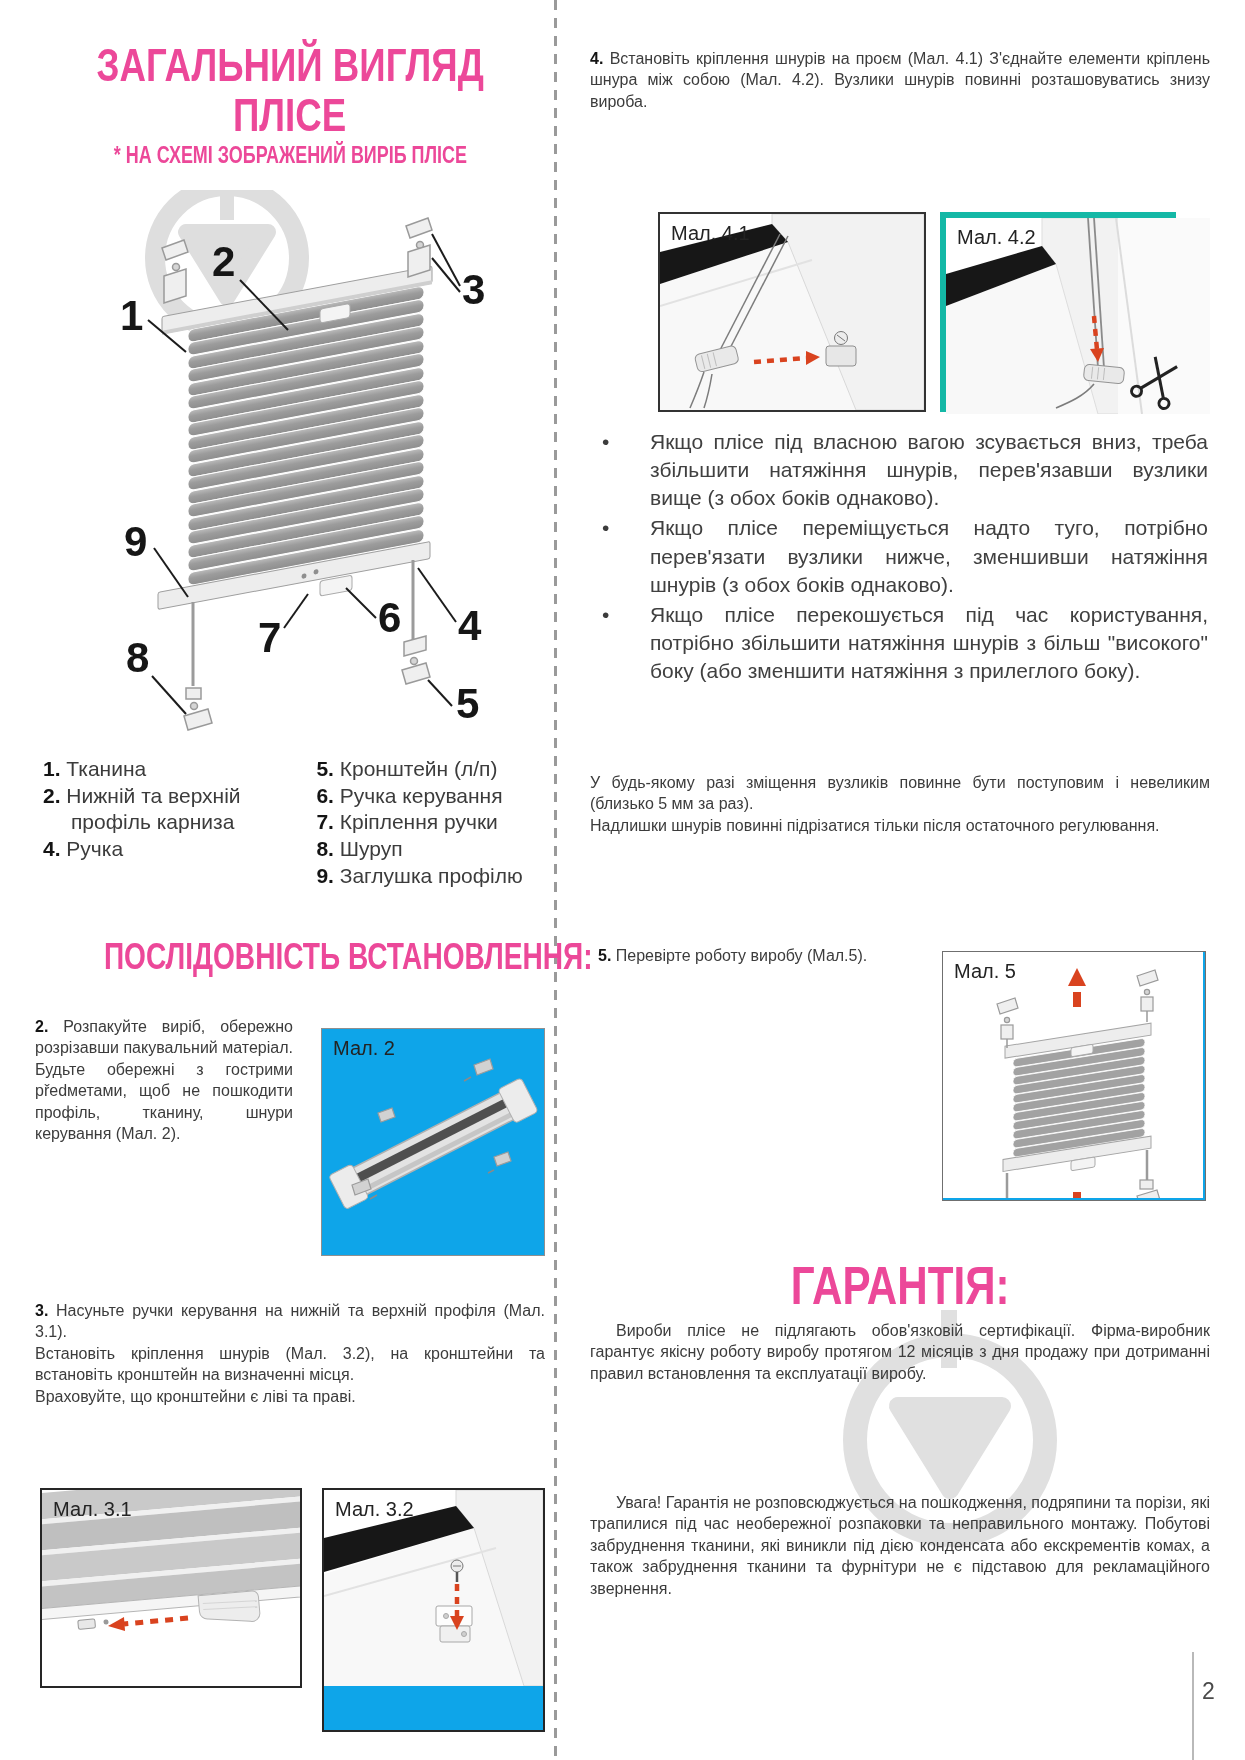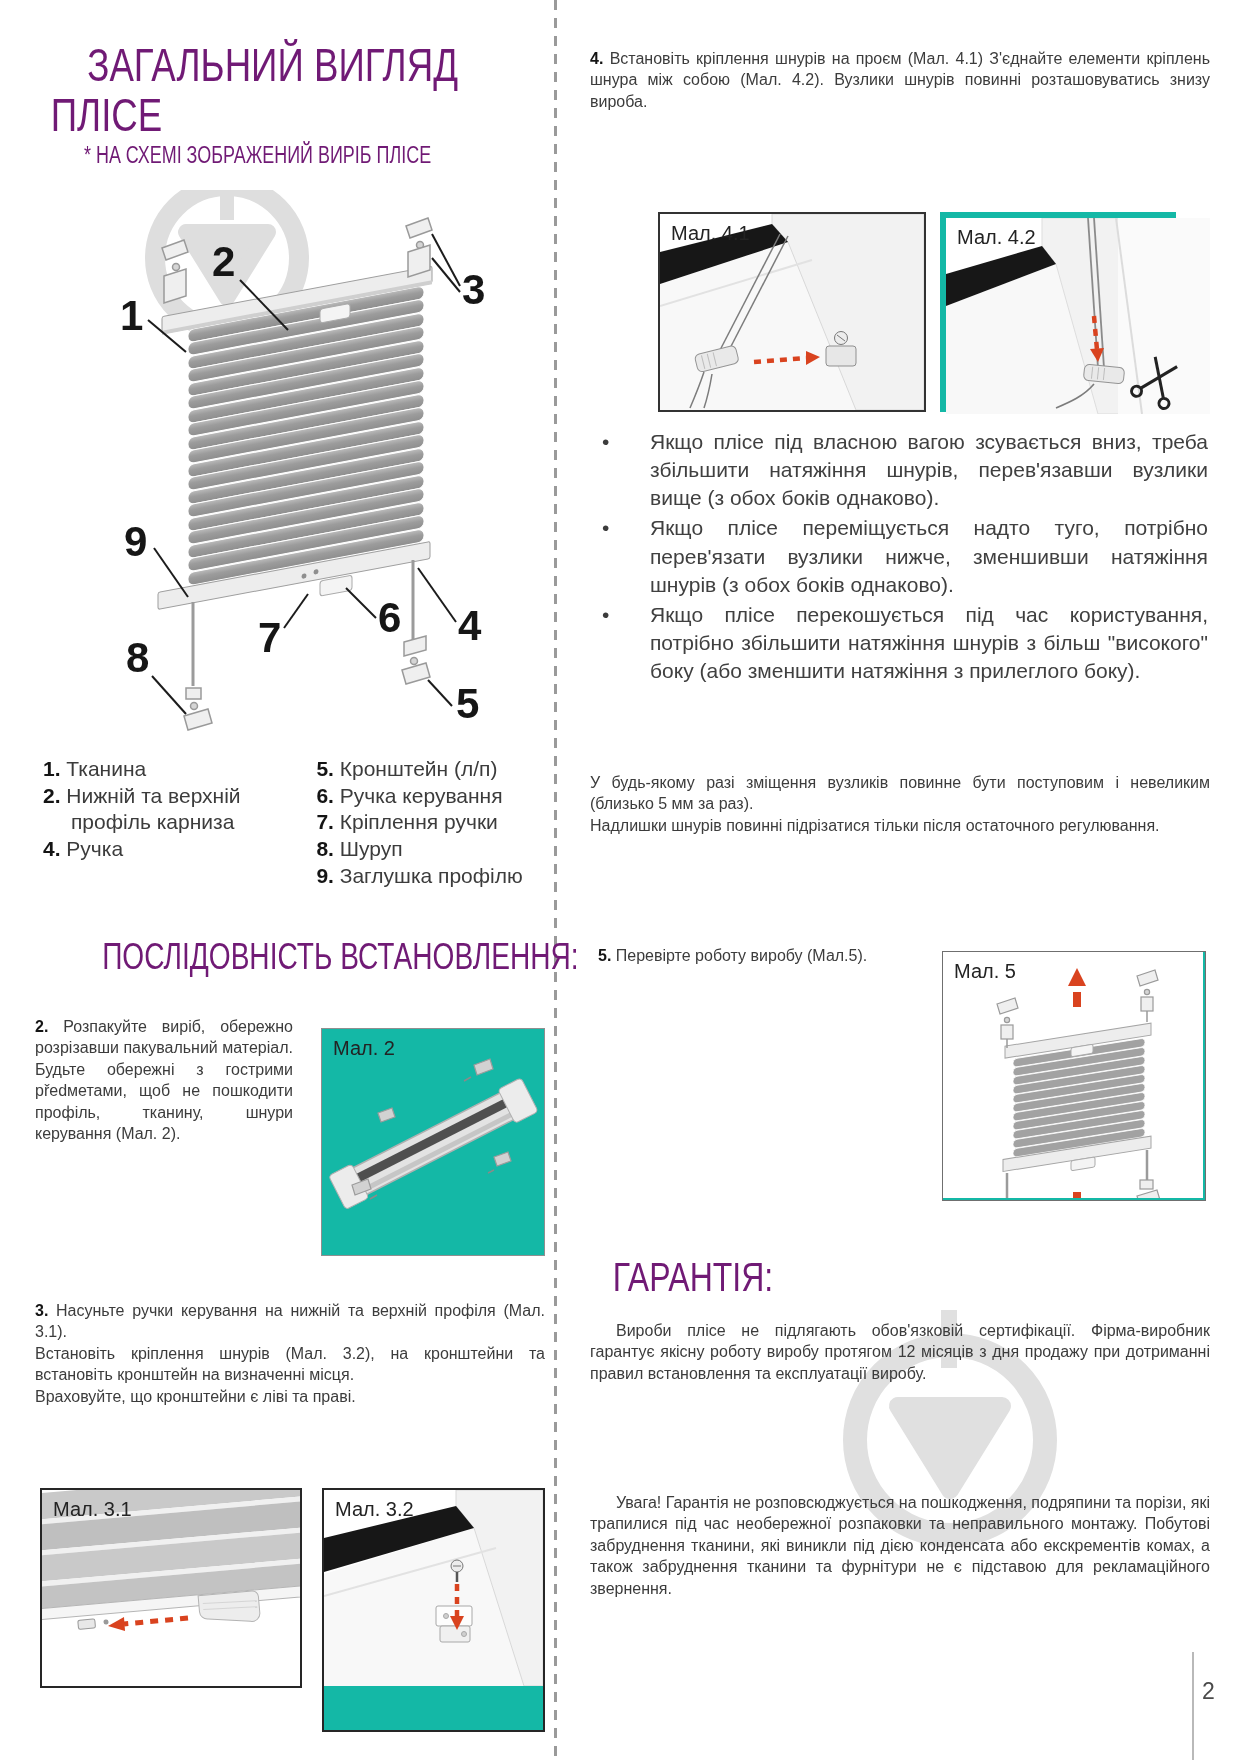--- a/index.html
+++ b/index.html
@@ -6,40 +6,40 @@
   body{width:1245px;height:1760px;position:relative;background:#ffffff;
        font-family:"Liberation Sans", sans-serif;color:#3c3c3c;overflow:hidden;}
   .page{position:absolute;inset:0;}
   
   .divider{position:absolute;left:554px;top:0;width:3px;height:1760px;
            background:repeating-linear-gradient(to bottom,#9a9a9a 0 10px,transparent 10px 18px);}
   .col-left{position:absolute;left:35px;top:0;width:510px;height:1760px;}
   .col-right{position:absolute;left:590px;top:0;width:620px;height:1760px;}
 
   .cond{display:inline-block;transform:scaleX(0.78);transform-origin:50% 50%;white-space:nowrap;}
-  .hblock{color:#701a75;text-align:left;font-weight:normal;letter-spacing:0;}
+  .hblock{color:#ec4899;text-align:center;font-weight:bold;letter-spacing:0;}
 
   .title{position:absolute;top:40px;left:0;width:510px;font-size:47px;line-height:1.07;}
   .subtitle{position:absolute;top:142px;left:0;width:510px;font-size:23px;line-height:1.2;}
   .seq-heading{position:absolute;top:936px;left:0;width:510px;font-size:36px;}
-  .warranty-heading{position:absolute;top:1254px;left:0;width:620px;font-size:41px;}
+  .warranty-heading{position:absolute;top:1254px;left:0;width:620px;font-size:54px;}
 
   .body-text{font-size:16px;line-height:1.34;text-align:justify;margin:0;color:#3c3c3c;}
   .body-text b, .stepnum{color:#141414;font-weight:bold;}
 
   .main-diagram{position:absolute;left:0;top:190px;}
   svg text{font-family:"Liberation Sans", sans-serif;}
 
   .legend{position:absolute;top:756px;left:8px;width:502px;display:flex;gap:27px;font-size:21px;line-height:1.27;}
   .lcol1{width:250px;} .lcol2{width:232px;}
   .legend p{margin:0;padding-left:28px;text-indent:-28px;}
   .legend b{color:#141414;}
 
   .step2-text{position:absolute;top:1016px;left:0;width:258px;}
-  .figbox{position:absolute;background:#14b8a6;box-sizing:border-box;}
+  .figbox{position:absolute;background:#0ea5e9;box-sizing:border-box;}
   .figlabel{position:absolute;top:8px;left:11px;font-size:20px;color:#232323;z-index:2;}
   .fig2{left:286px;top:1028px;width:224px;height:228px;border:1.5px solid #8f8f8f;}
   .fig31{left:5px;top:1488px;width:262px;height:200px;border:2px solid #262626;}
   .fig32{left:287px;top:1488px;width:223px;height:244px;border:2px solid #262626;padding-left:16px;}
   .fig41{left:68px;top:212px;width:268px;height:200px;border:2px solid #333333;}
   .fig42{left:350px;top:212px;width:236px;height:200px;border:6px solid #14b8a6;}
   .fig5{left:352px;top:951px;width:264px;height:250px;border:1.5px solid #6f6f6f;}
   .figbox svg{position:absolute;left:0;top:0;}
 
   .step3{position:absolute;top:1300px;left:0;width:510px;}

